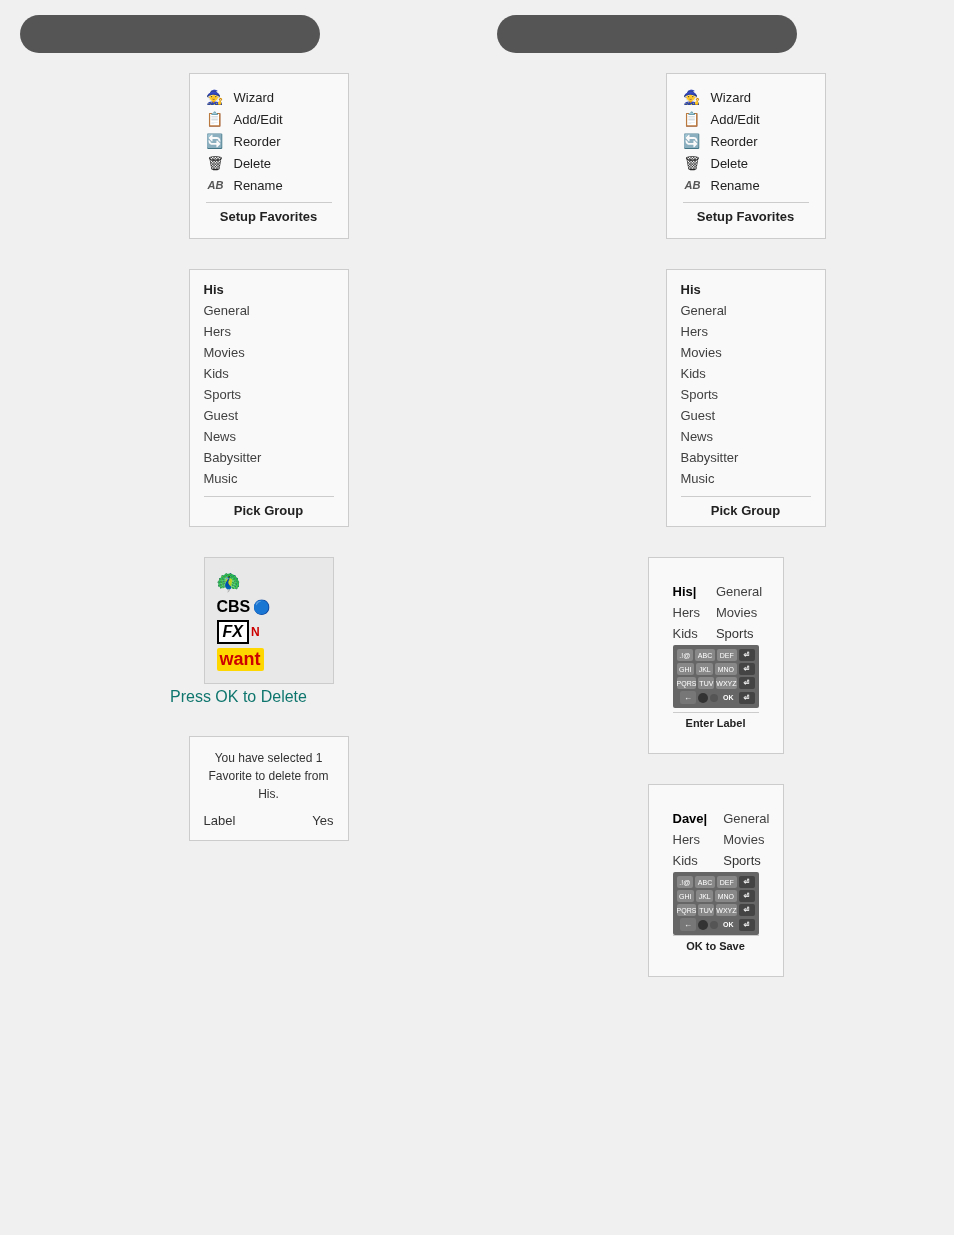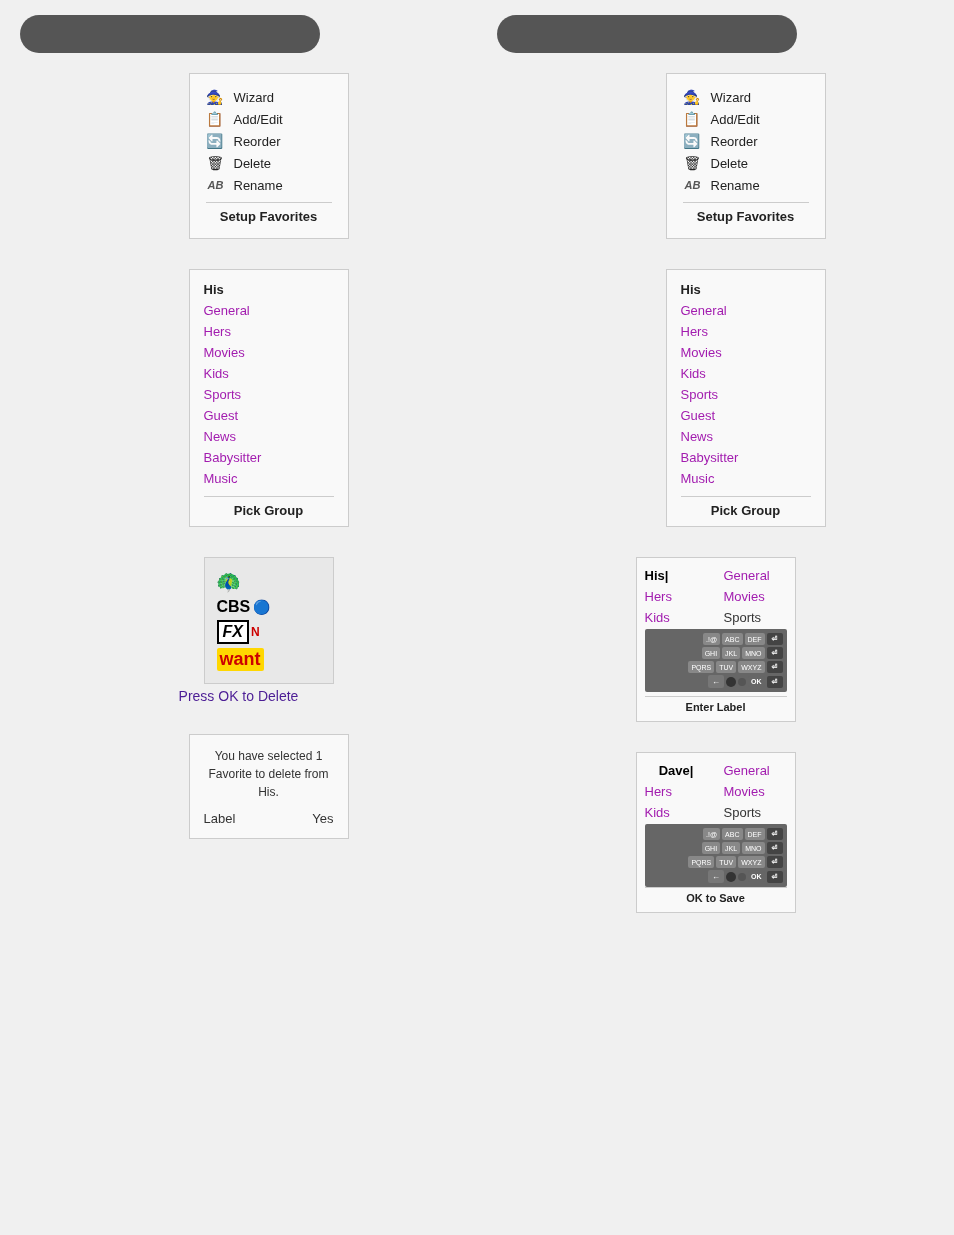--- a/index.html
+++ b/index.html
@@ -60,21 +60,21 @@
 
     .group-grid {
       display: grid;
       grid-template-columns: 1fr;
       gap: 2px 20px;
       margin-bottom: 8px;
     }
 
     .group-item {
       font-size: 13px;
-      color: #a21caf;
+      color: #404040;
       padding: 2px 0;
     }
 
     .group-item.active {
       color: #222;
       font-weight: bold;
     }
 
     .group-footer {
       text-align: center;
@@ -179,22 +179,22 @@
       font-weight: bold;
       color: #222;
       border-top: 1px solid #ccc;
       padding-top: 4px;
     }
 
     
     .right-group-kb {
       background: #f9f9f9;
       border: 1px solid #ccc;
-      padding: 8px;
-      width: 160px;
+      padding: 24px;
+      width: 136px;
     }
 
     .right-group-grid {
       display: grid;
       grid-template-columns: 1fr 1fr;
       gap: 2px 16px;
       margin-bottom: 4px;
     }
 
     .section-header-bar {
@@ -304,21 +304,21 @@
           <div style="display:flex; align-items:center;">
             <span style="font-size:16px; font-weight:900; font-style:italic; border:2px solid #000; padding:1px 4px; background:#fff; color:#000;">FX</span>
             <span style="font-size:12px; font-weight:bold; color:#c00; margin-left:2px;">N</span>
           </div>
 
           <div style="display:flex; align-items:center;">
             <span style="font-size:18px; font-weight:bold; color:#c00; background:#ffd700; padding:1px 3px; border-radius:2px;">want</span>
           </div>
         </div>
       </div>
-      <div class="channel-footer" style="font-size:14px; color:#4c1d95; margin-top:4px; text-align:center;">Press OK to Delete</div>
+      <div class="channel-footer" style="font-size:16px; color:#0f766e; margin-top:4px; text-align:center;">Press OK to Delete</div>
     </div>
 
     <div class="section-block" style="align-items:center;text-align:center;">
       <div class="confirm-panel">
         <div class="confirm-text">You have selected 1 Favorite to delete from His.</div>
         <div class="confirm-actions">
           <span class="confirm-btn">Label</span>
           <span class="confirm-btn">Yes</span>
         </div>
       </div>

